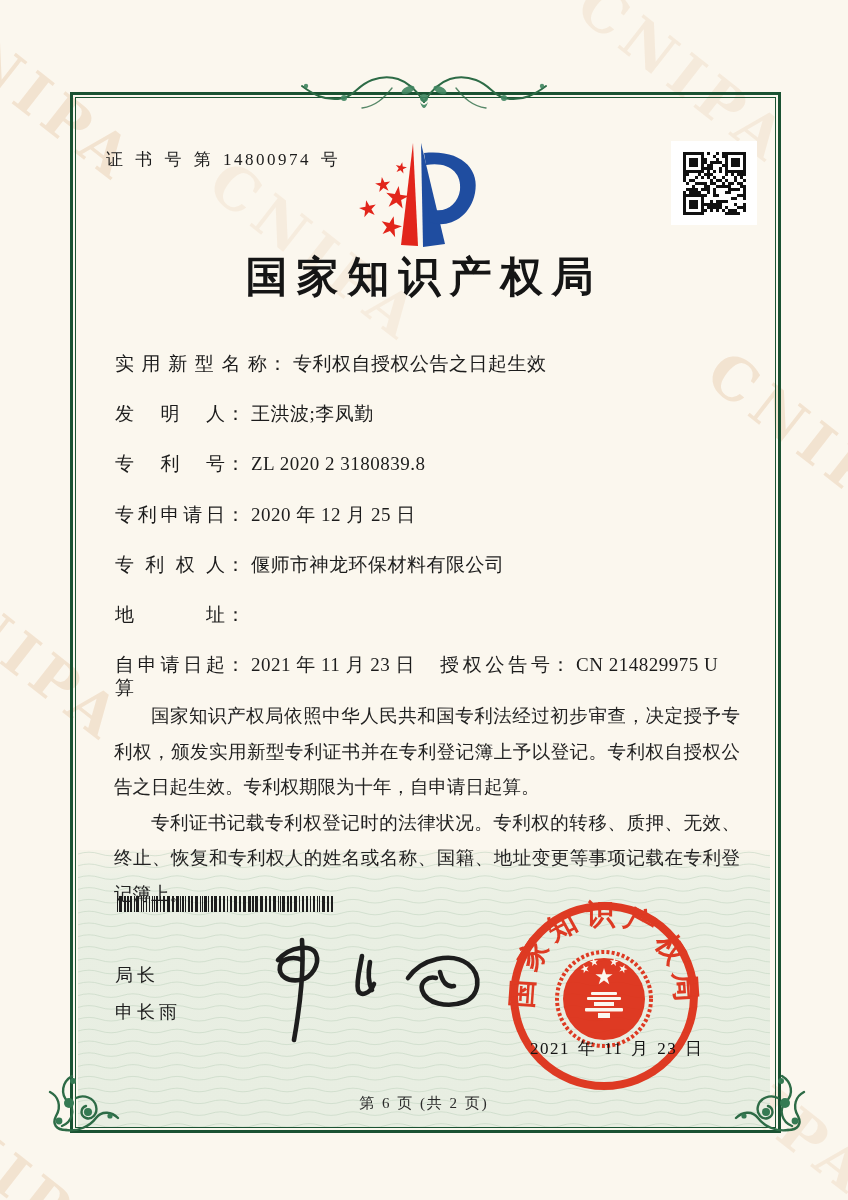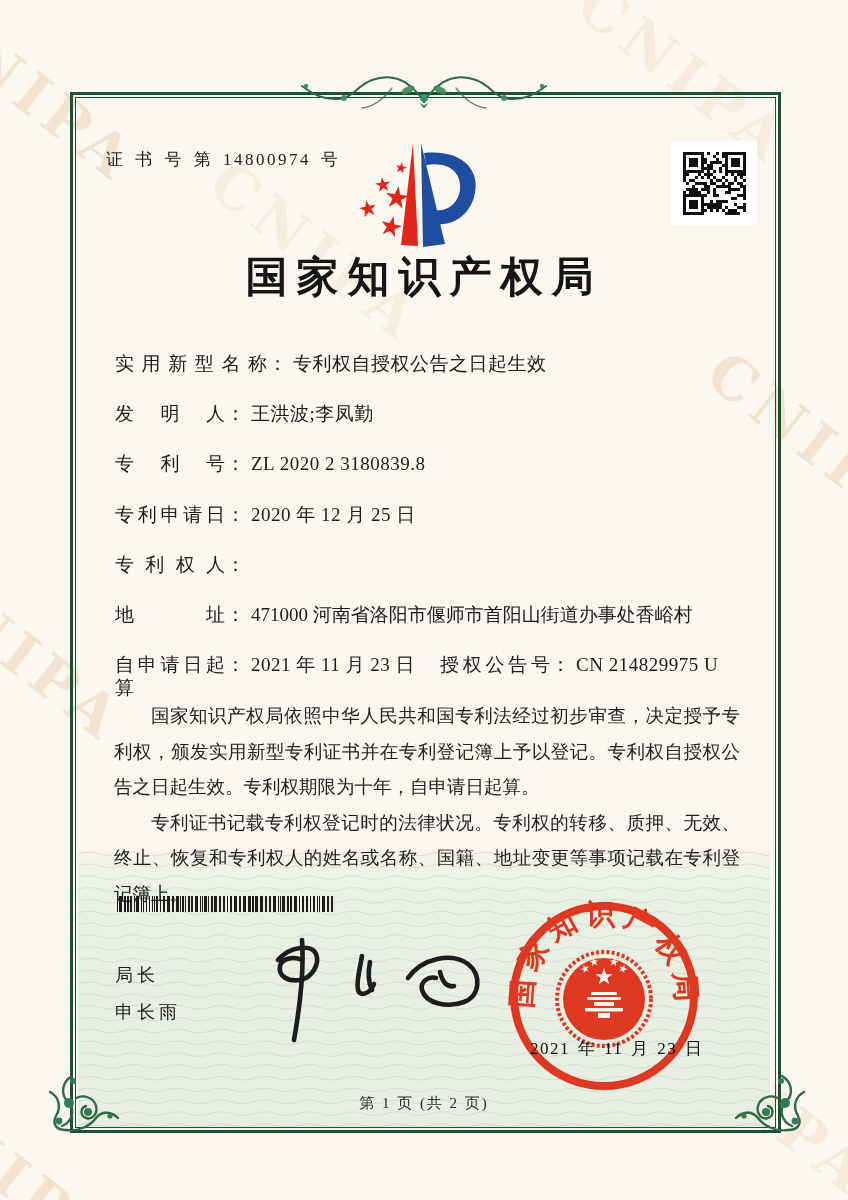--- a/index.html
+++ b/index.html
@@ -652,25 +652,25 @@
       <span class="f-value">ZL 2020 2 3180839.8</span>
     </div>
     <div class="field-row">
       <span class="f-label">专利申请日</span>
         <span class="f-colon">：</span>
       <span class="f-value">2020 年 12 月 25 日</span>
     </div>
     <div class="field-row">
       <span class="f-label">专利权人</span>
         <span class="f-colon">：</span>
+      <span class="f-value">偃师市神龙环保材料有限公司</span>
     </div>
     <div class="field-row">
       <span class="f-label">地址</span>
         <span class="f-colon">：</span>
-      <span class="f-value addr">471000  河南省洛阳市偃师市首阳山街道办事处香峪村</span>
     </div>
     <div class="field-row">
       <span class="f-label">自申请日起算</span>
         <span class="f-colon">：</span>
       <span class="f-value">2021 年 11 月 23 日</span>
       <span class="pair2">
         <span class="f-label">授权公告号</span>
           <span class="f-colon">：</span>
         <span class="f-value">CN 214829975 U</span>
       </span>
@@ -841,15 +841,15 @@
         <rect x="87" y="96" width="26" height="3" rx="1"></rect>
         <rect x="83" y="101" width="34" height="3" rx="1"></rect>
         <rect x="90" y="106" width="20" height="4"></rect>
         <rect x="81" y="112" width="38" height="3.4" rx="1"></rect>
         <rect x="94" y="117" width="12" height="5"></rect>
       </g>
     </g>
   </svg>
   <div class="seal-date">2021 年 11 月 23 日</div>
 
-  <div class="page-indicator">第 1 页 (共 2 页)</div>
+  <div class="page-indicator">第 6 页 (共 2 页)</div>
 
 </div>
 
 </body></html>

